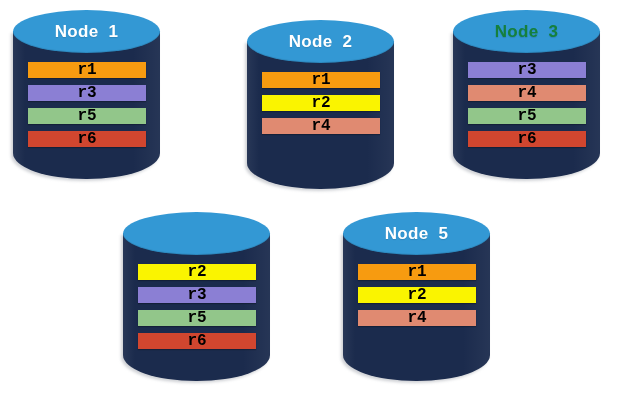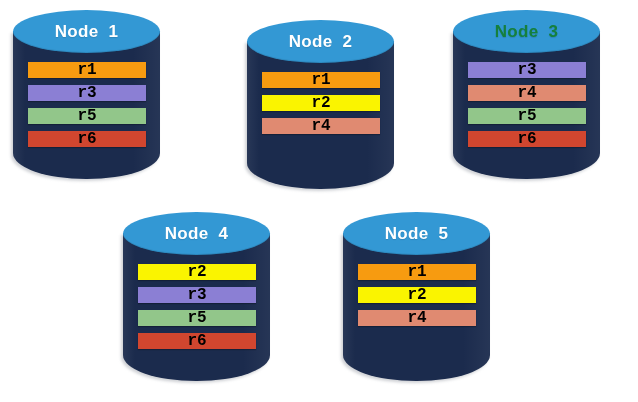--- a/index.html
+++ b/index.html
@@ -137,21 +137,20 @@
         <div class="rec" style="background: rgb(139, 127, 212); color: rgb(0, 0, 0);">r3</div>
         <div class="rec" style="background: rgb(224, 138, 113); color: rgb(0, 0, 0);">r4</div>
         <div class="rec" style="background: rgb(146, 198, 138); color: rgb(0, 0, 0);">r5</div>
         <div class="rec" style="background: rgb(209, 70, 47); color: rgb(0, 0, 0);">r6</div>
       </div>
     </div>
     <div class="node" style="left: 123px; top: 212px;">
       <div class="cyl-body" style="background: rgb(27, 43, 77);"></div>
       <div class="cyl-body-shade"></div>
       <div class="cyl-top" style="background: rgb(51, 152, 212);"></div>
-      <div class="node-title" style="color: rgb(255, 255, 255);">Node  4</div>
       <div class="records">
         <div class="rec" style="background: rgb(250, 244, 0); color: rgb(0, 0, 0);">r2</div>
         <div class="rec" style="background: rgb(139, 127, 212); color: rgb(0, 0, 0);">r3</div>
         <div class="rec" style="background: rgb(146, 198, 138); color: rgb(0, 0, 0);">r5</div>
         <div class="rec" style="background: rgb(209, 70, 47); color: rgb(0, 0, 0);">r6</div>
       </div>
     </div>
     <div class="node" style="left: 343px; top: 212px; text-align: center;">
       <div class="cyl-body" style="background: rgb(27, 43, 77);"></div>
       <div class="cyl-body-shade"></div>

